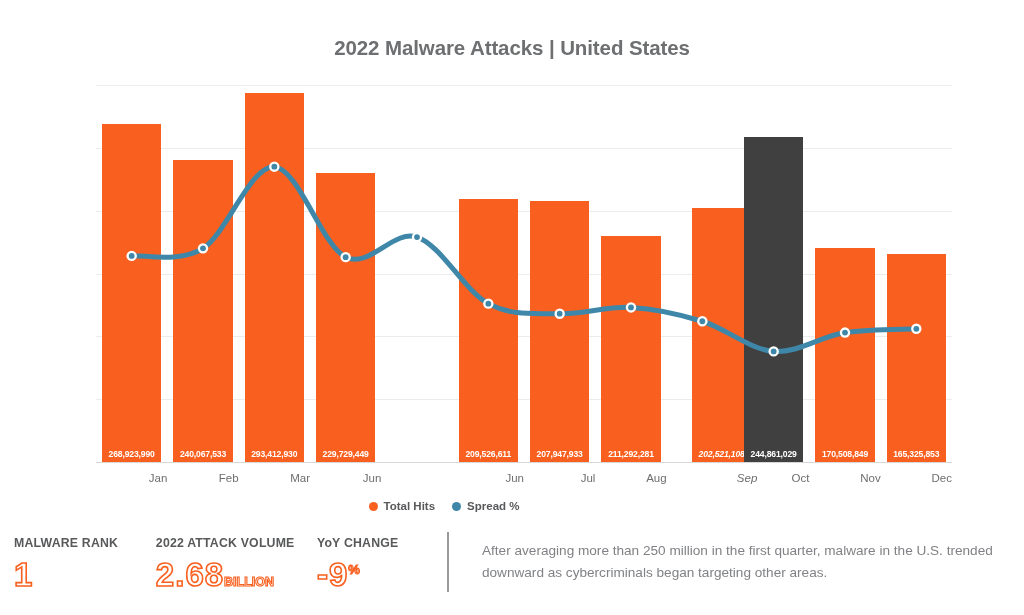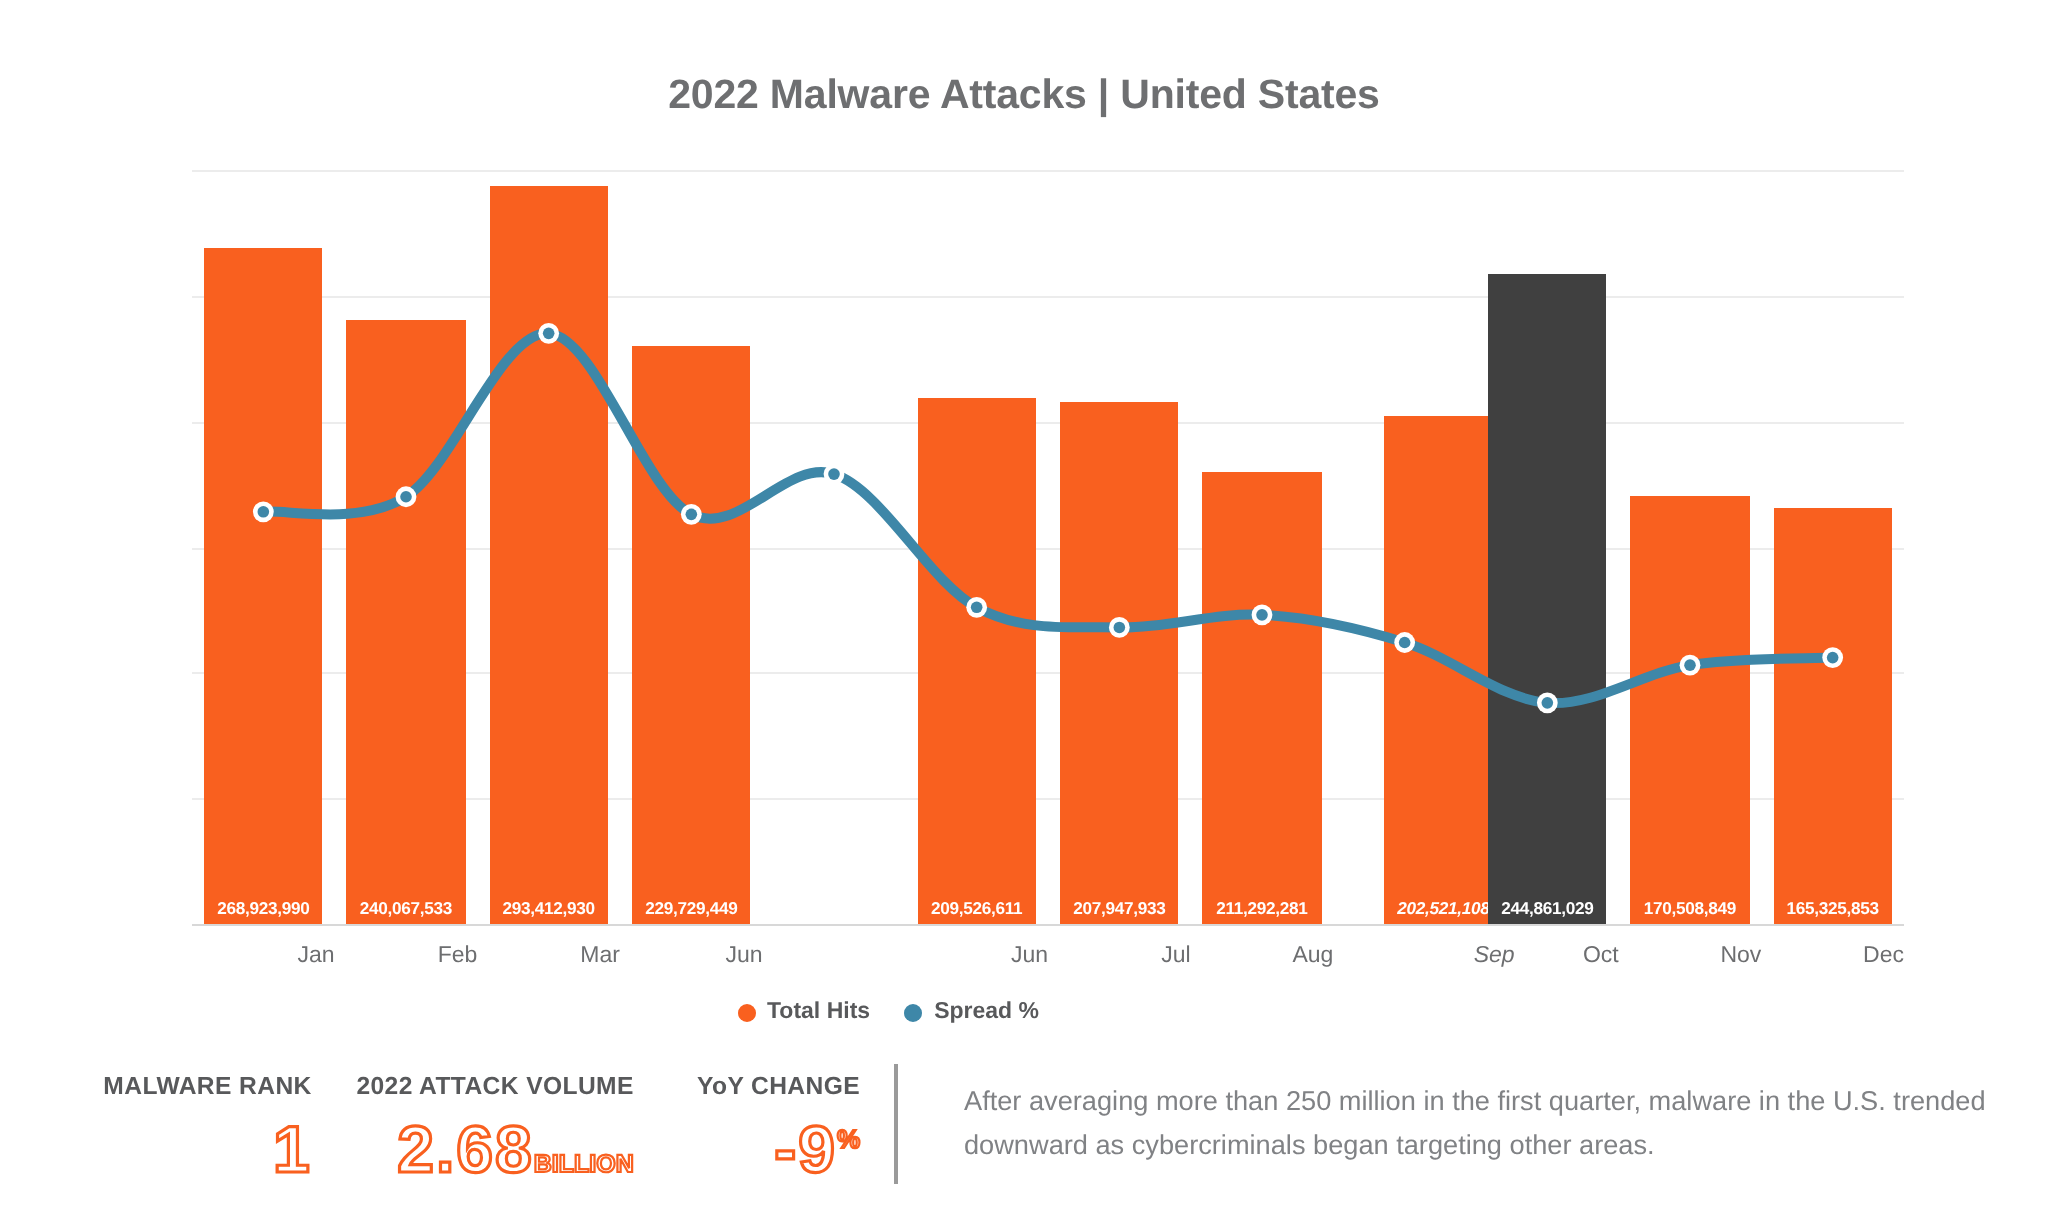--- a/index.html
+++ b/index.html
@@ -141,21 +141,21 @@
   }
   .stats {
     position: absolute;
     left: 14px;
     top: 8px;
     width: 416px;
     display: flex;
     align-items: flex-start;
   }
   .stat {
-    text-align: right;
+    text-align: left;
   }
   .stat:nth-child(1) { width: 148px; }
   .stat:nth-child(2) { width: 168px; }
   .stat:nth-child(3) { width: 118px; }
 
   .stat-label {
     font-size: 12.3px;
     font-weight: bold;
     color: #58595b;
     letter-spacing: 0.2px;

